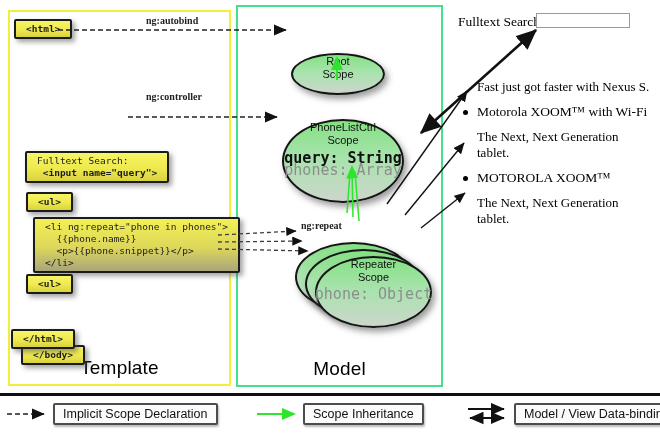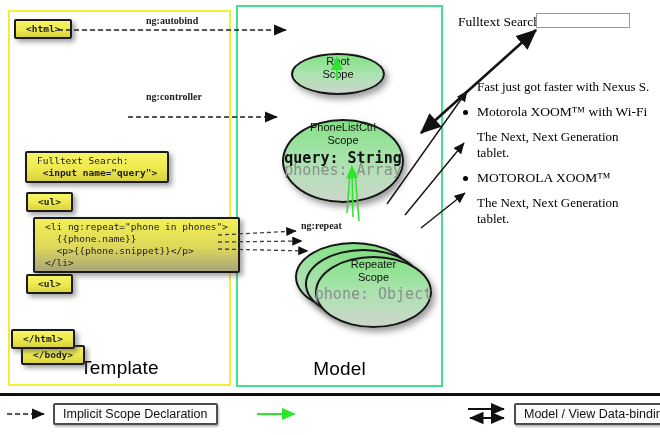--- a/index.html
+++ b/index.html
@@ -118,20 +118,21 @@
     <div class="vi-desc">The Next, Next Generation tablet.</div>
     <div class="vi-title">
         <span class="bullet"></span>
         <span>MOTOROLA XOOM™</span>
       </div>
     <div class="vi-desc">The Next, Next Generation tablet.</div>
   </div>
 
   <div class="sep"></div>
   <div class="lg-box" style="left:53px;">Implicit Scope Declaration</div>
+  <div class="lg-box" style="left:303px;">Scope Inheritance</div>
   <div class="lg-box" style="left:514px;">Model / View Data-binding</div>
 
   <svg class="arrows">
     <defs>
       <marker id="mb" markerWidth="9" markerHeight="8" refX="7.5" refY="3.5" orient="auto">
           <path d="M0,0 L8,3.5 L0,7 z" fill="#111"></path>
         </marker>
       <marker id="mbr" markerWidth="9" markerHeight="8" refX="0.5" refY="3.5" orient="auto">
           <path d="M8,0 L0,3.5 L8,7 z" fill="#111"></path>
         </marker>

